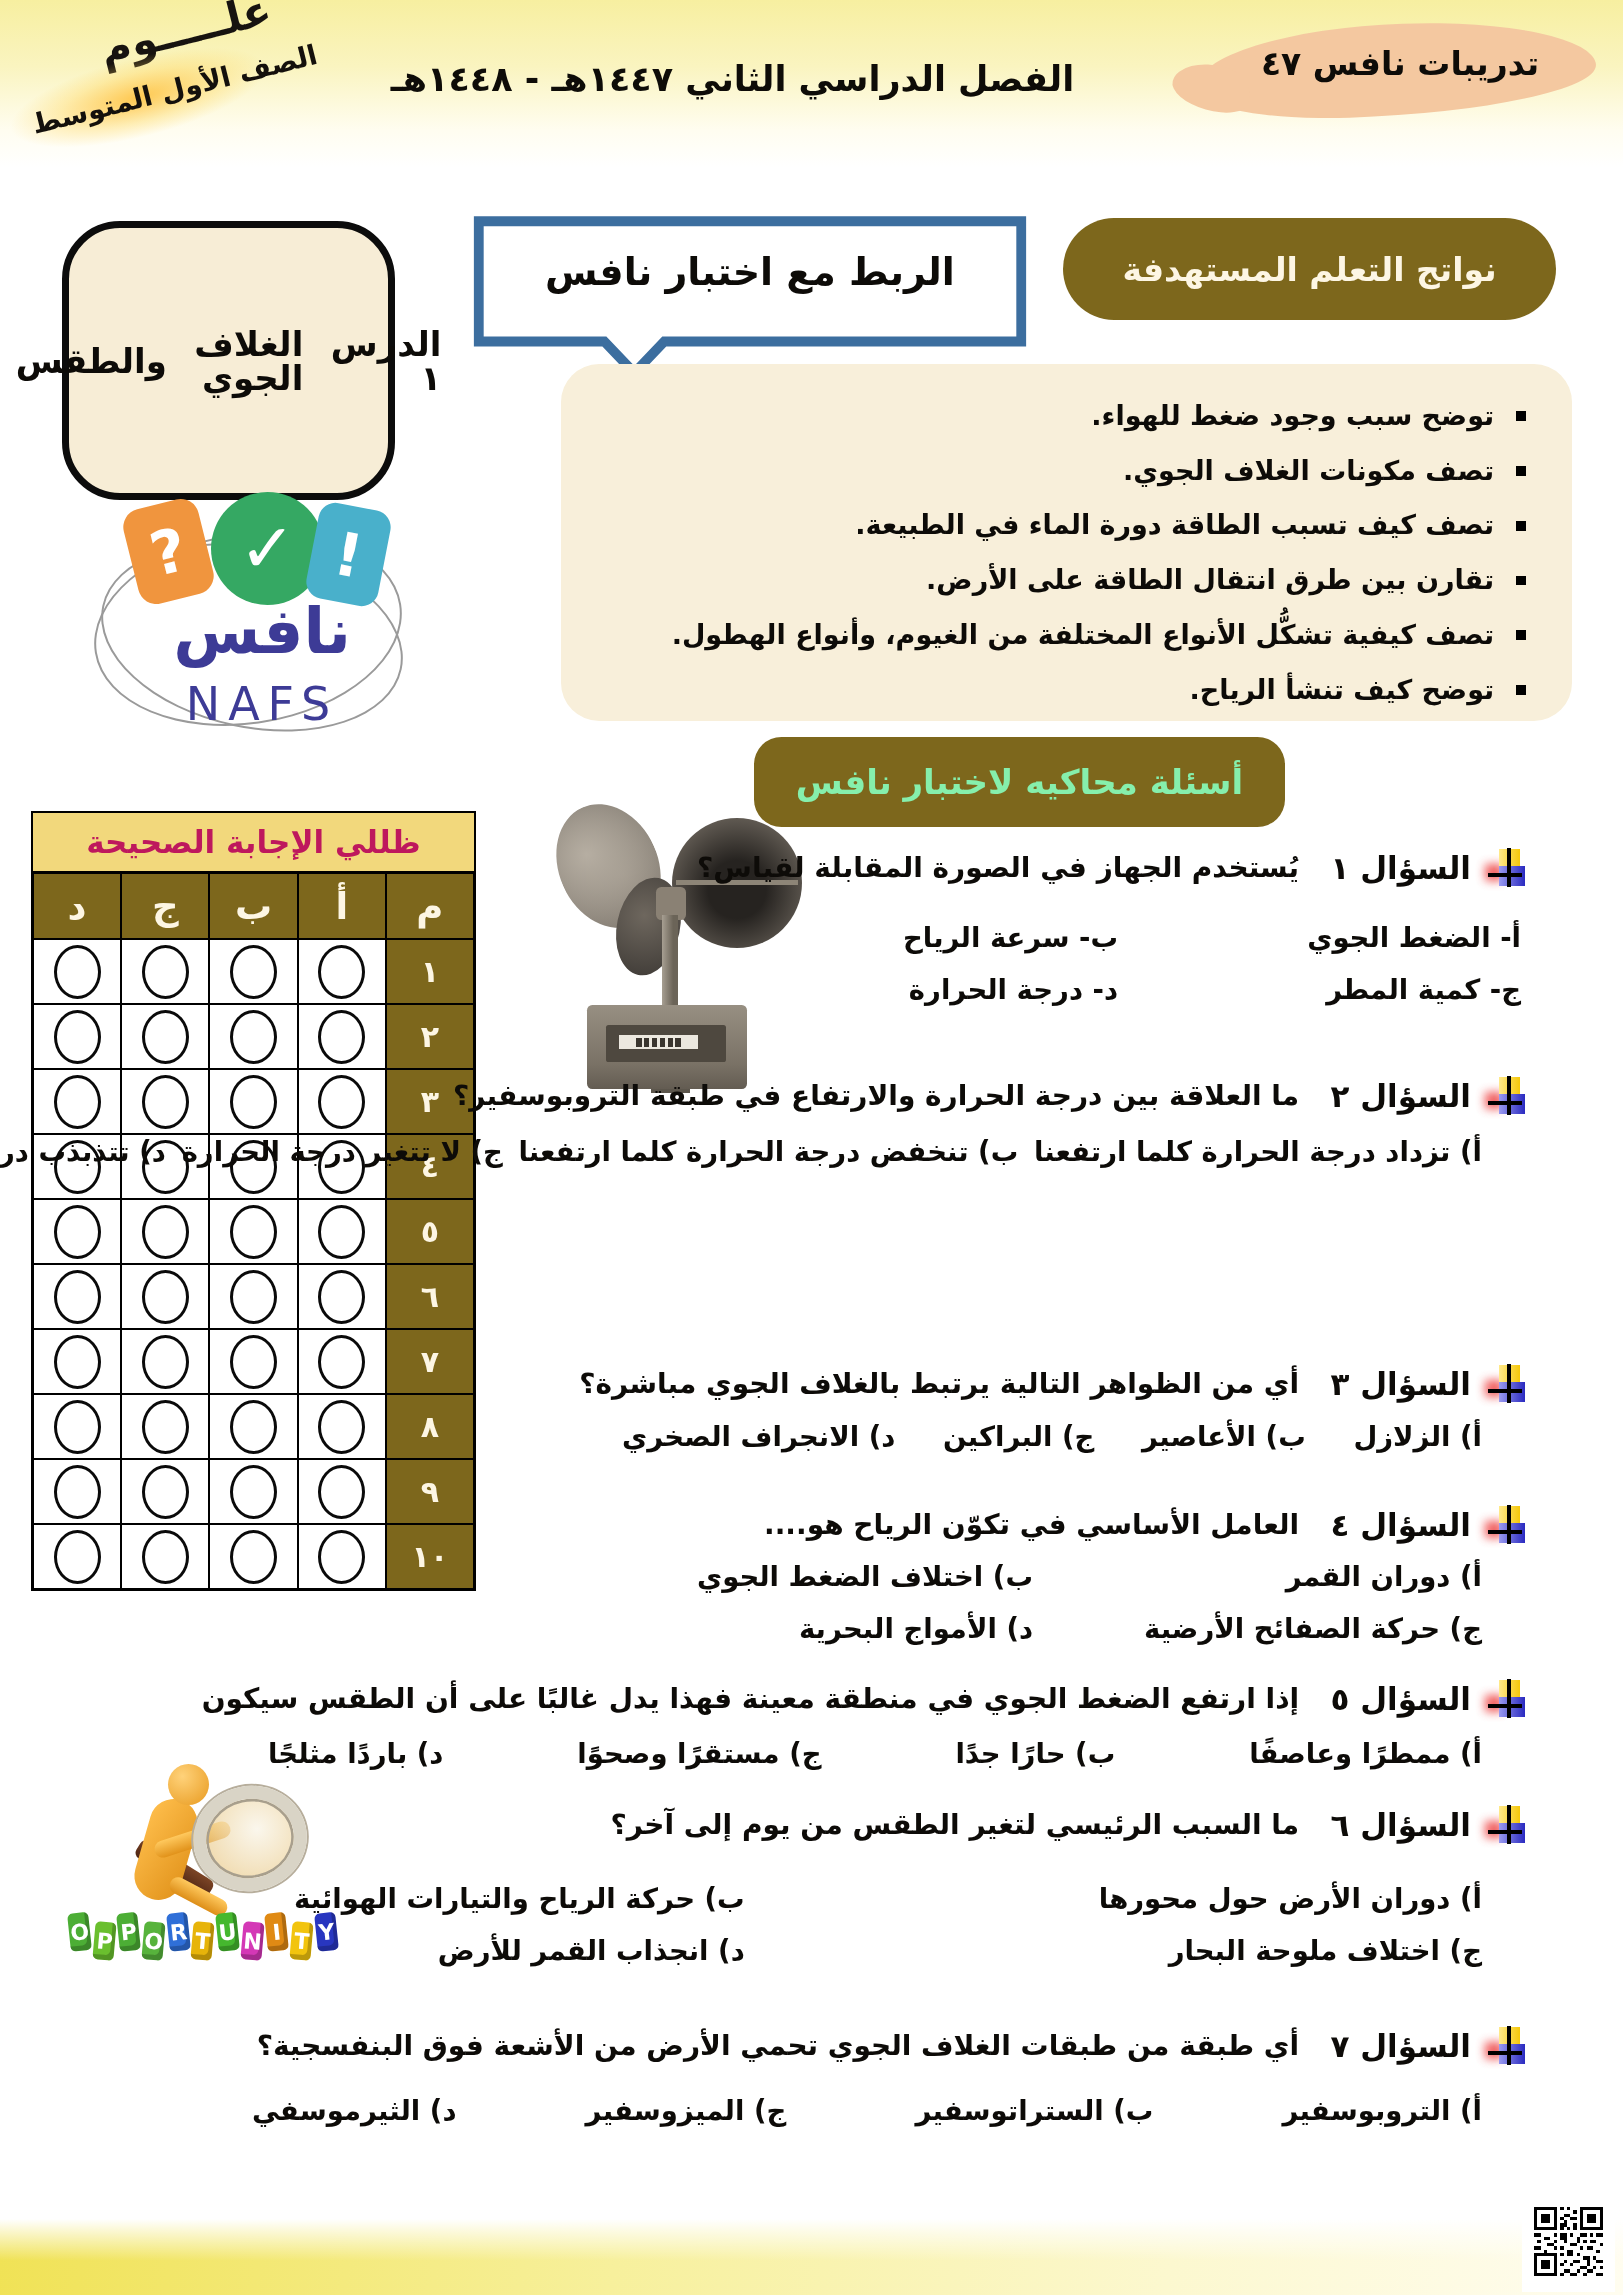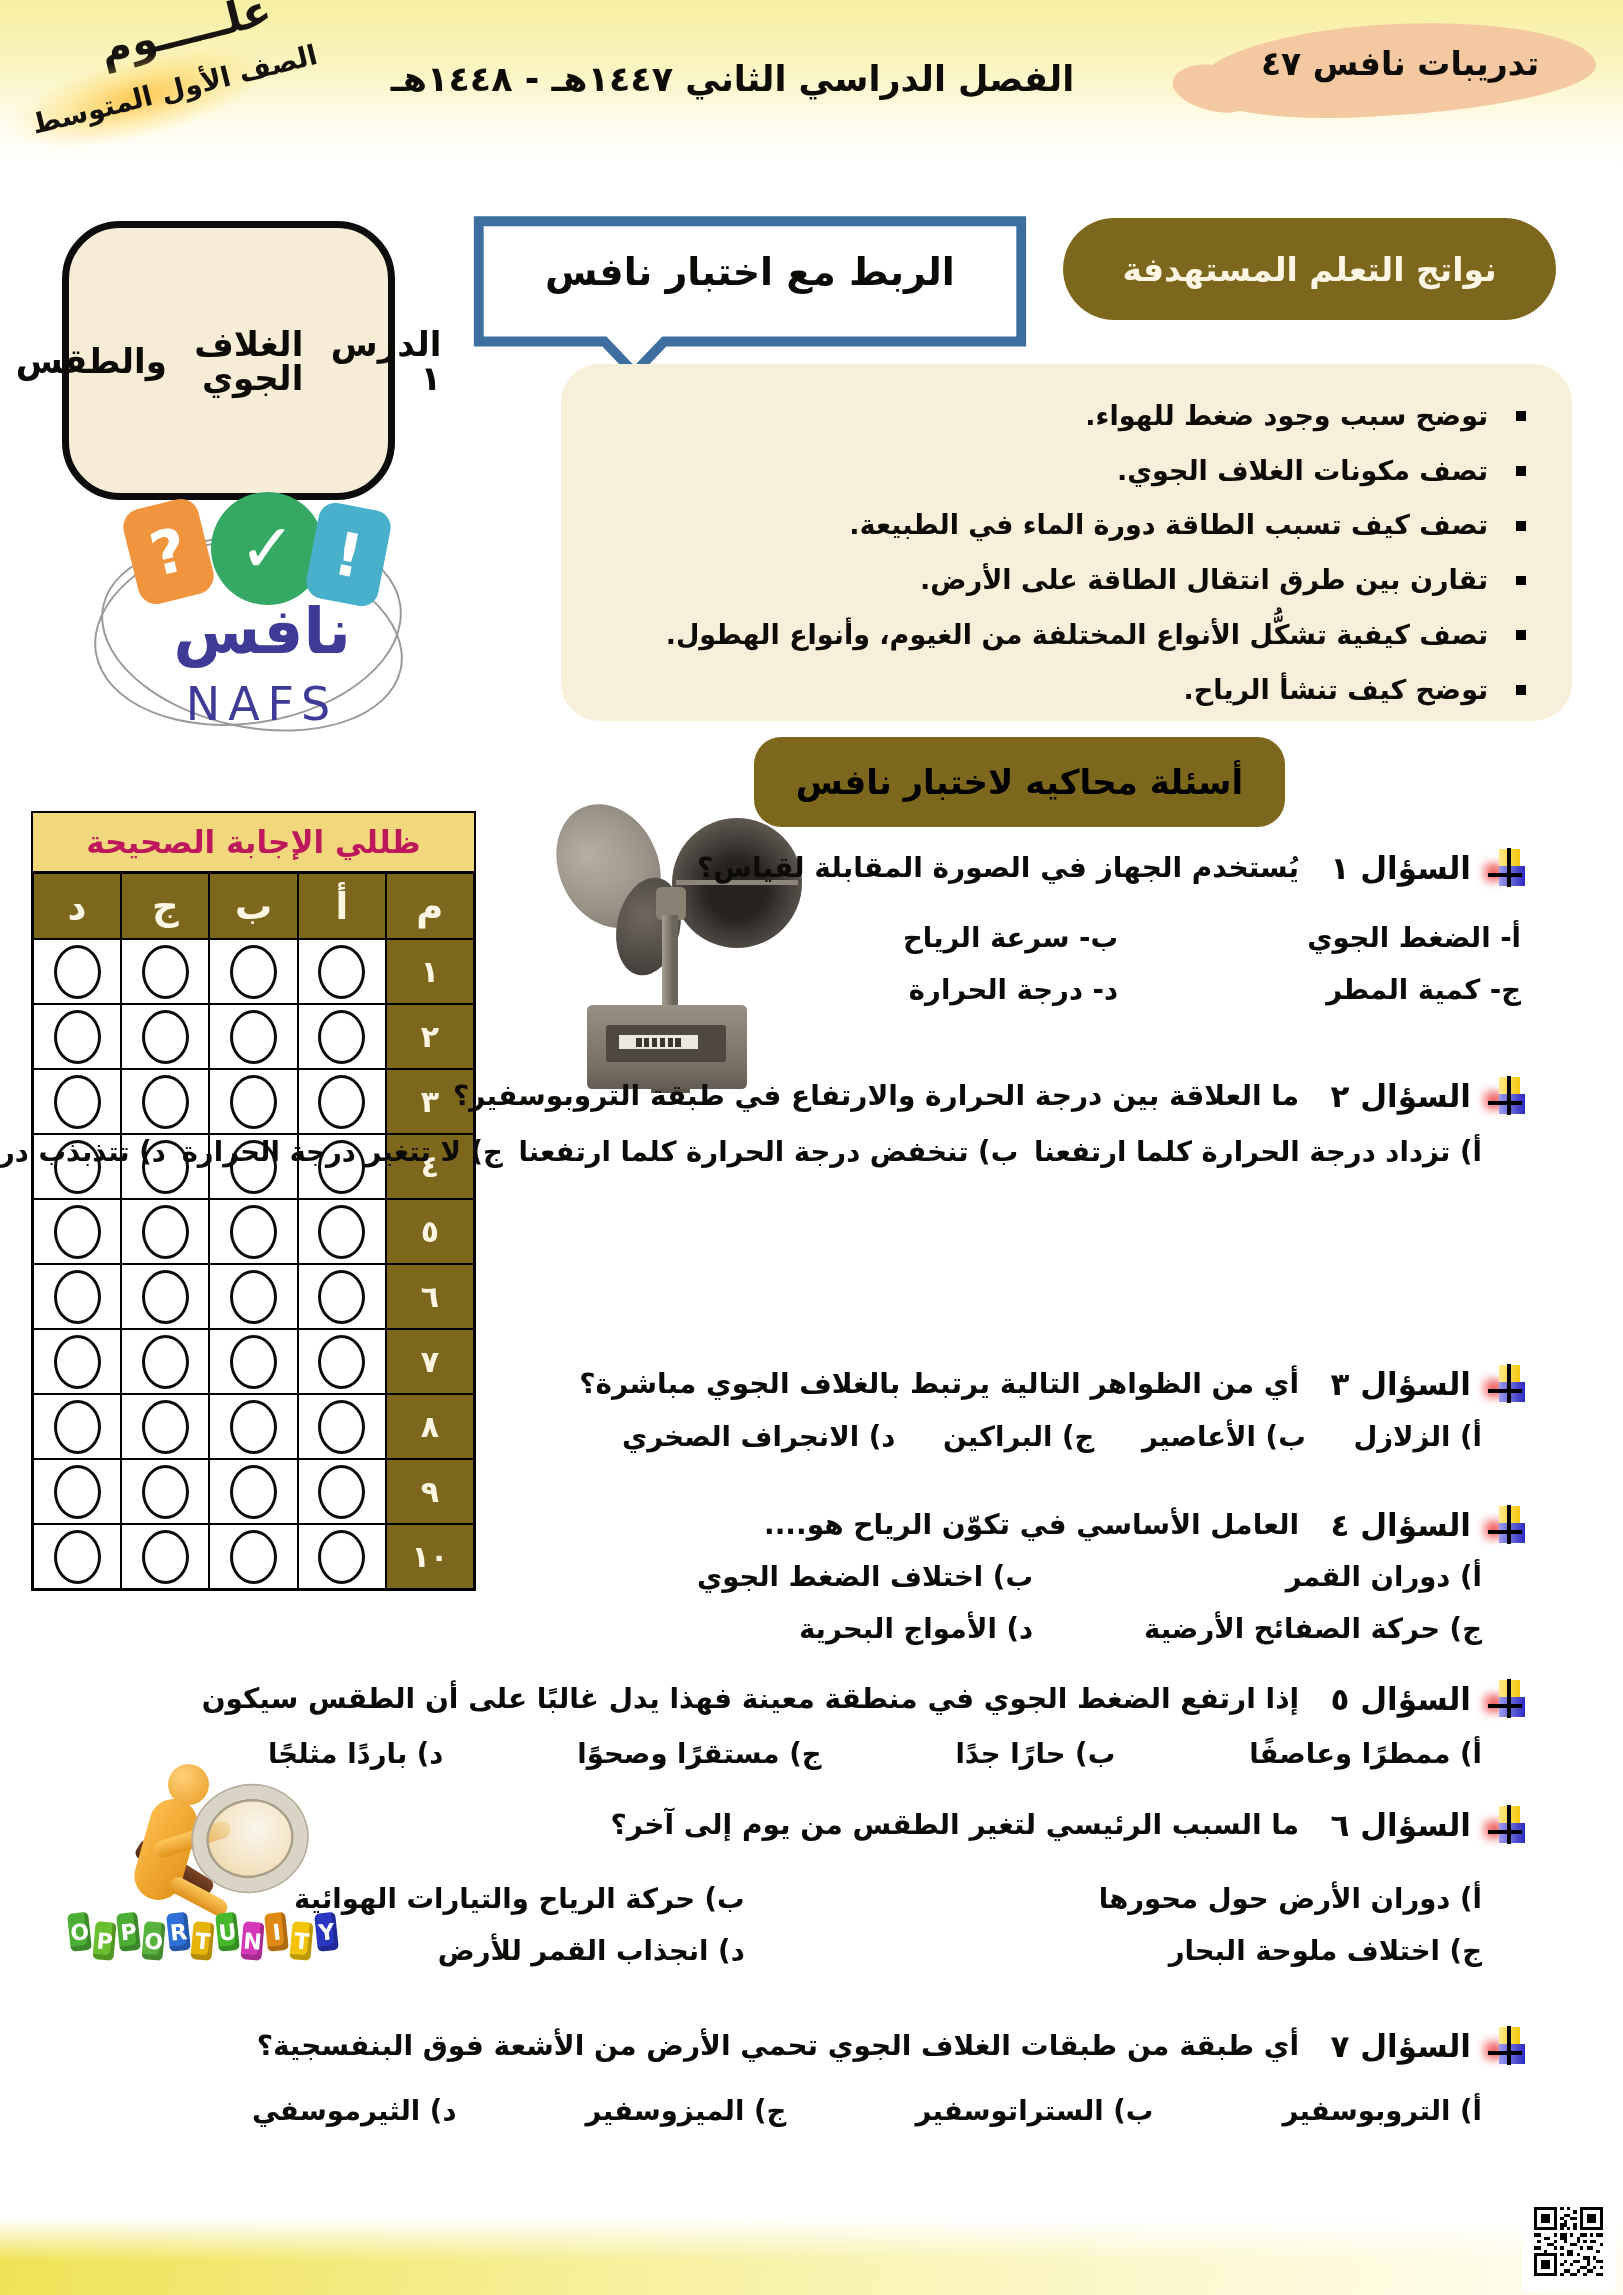--- a/index.html
+++ b/index.html
@@ -34,21 +34,21 @@
   .link-box{position:absolute;left:473px;top:216px;width:604px;height:166px;}
   .link-box svg{position:absolute;left:0;top:0;}
   .link-title{position:absolute;left:0;top:34px;width:554px;text-align:center;
     font-size:38px;font-weight:700;color:#0d0b08;white-space:nowrap;}
   
   .outcomes-title{position:absolute;left:1063px;top:218px;width:493px;height:102px;background:#7d671c;
     border-radius:51px;display:flex;align-items:center;justify-content:center;
     font-size:33px;font-weight:700;color:#fdf6e4;}
   .outcomes-panel{position:absolute;left:561px;top:364px;width:1011px;height:357px;background:#f8efda;
     border-radius:38px;padding:34px 46px 0 26px;box-sizing:border-box;}
-  .outcome-item{display:flex;align-items:baseline;gap:28px;margin-bottom:18.3px;
+  .outcome-item{display:flex;align-items:baseline;gap:22px;margin-bottom:18.3px;
     font-size:27px;font-weight:700;color:#0d0b08;line-height:1.35;}
   .outcome-item .bullet{flex:0 0 auto;width:9.8px;height:9.8px;background:#000;align-self:center;}
   
   .nafs-logo{position:absolute;left:92px;top:492px;width:321px;height:257px;direction:ltr;}
   .orbit{position:absolute;border:2px solid #9a9a9a;border-radius:50%;}
   .orbit.o1{left:1.3px;top:41px;width:306px;height:187px;transform:rotate(-9deg);}
   .orbit.o2{left:6.5px;top:55px;width:302px;height:177px;transform:rotate(12deg);}
   .tile{position:absolute;display:flex;align-items:center;justify-content:center;
     color:#fff;font-weight:700;}
   .tile.orange{left:38px;top:10.5px;width:77px;height:97px;background:#f0953e;border-radius:18.3px;
@@ -56,21 +56,21 @@
   .tile.green{left:119px;top:0px;width:113px;height:113px;background:#35a863;border-radius:50%;font-size:68px;}
   .tile.teal{left:220px;top:14.4px;width:73px;height:97px;background:#49b0cb;border-radius:17px;
     transform:rotate(11deg);font-size:60px;}
   .nafs-ar{position:absolute;left:39px;top:103px;width:262px;text-align:center;
     font-size:63px;font-weight:700;color:#3d3b96;direction:rtl;}
   .nafs-en{position:absolute;left:39px;top:185px;width:262px;text-align:center;
     font-size:46px;font-weight:400;color:#3d3b96;letter-spacing:7.9px;}
   
   .sim-bar{position:absolute;left:754px;top:737px;width:531px;height:90px;background:#7d671c;
     border-radius:27.5px;display:flex;align-items:center;justify-content:center;
-    font-size:34px;font-weight:700;color:#000000;white-space:nowrap;}
+    font-size:34px;font-weight:700;color:#86efac;white-space:nowrap;}
   
   .anemometer{position:absolute;left:559px;top:784px;width:250px;height:309px;}
   .anemometer .cup-l{position:absolute;left:0;top:18.3px;width:99px;height:128px;border-radius:50%;
     background:radial-gradient(circle at 35% 35%,#b6aea2,#78716706 120%),radial-gradient(circle at 60% 60%,#8a8277,#57514a);transform:rotate(-24deg);}
   .anemometer .cup-r{position:absolute;left:113px;top:34px;width:130px;height:130px;border-radius:50%;
     background:radial-gradient(circle at 50% 55%,#262320 30%,#6e675e 85%,#968e82);}
   .anemometer .cup-r::after{content:"";position:absolute;left:3.9px;top:62px;width:122px;height:5.2px;background:#8d8577;}
   .anemometer .cup-s{position:absolute;left:58px;top:93px;width:63px;height:99px;border-radius:50%;
     background:radial-gradient(circle at 40% 40%,#6e675e,#3c3834);transform:rotate(12deg);}
   .anemometer .hub{position:absolute;left:97px;top:103px;width:30px;height:33px;background:linear-gradient(#a39b8e,#6e6densed75f);background:#8a8174;border-radius:5.2px;}

